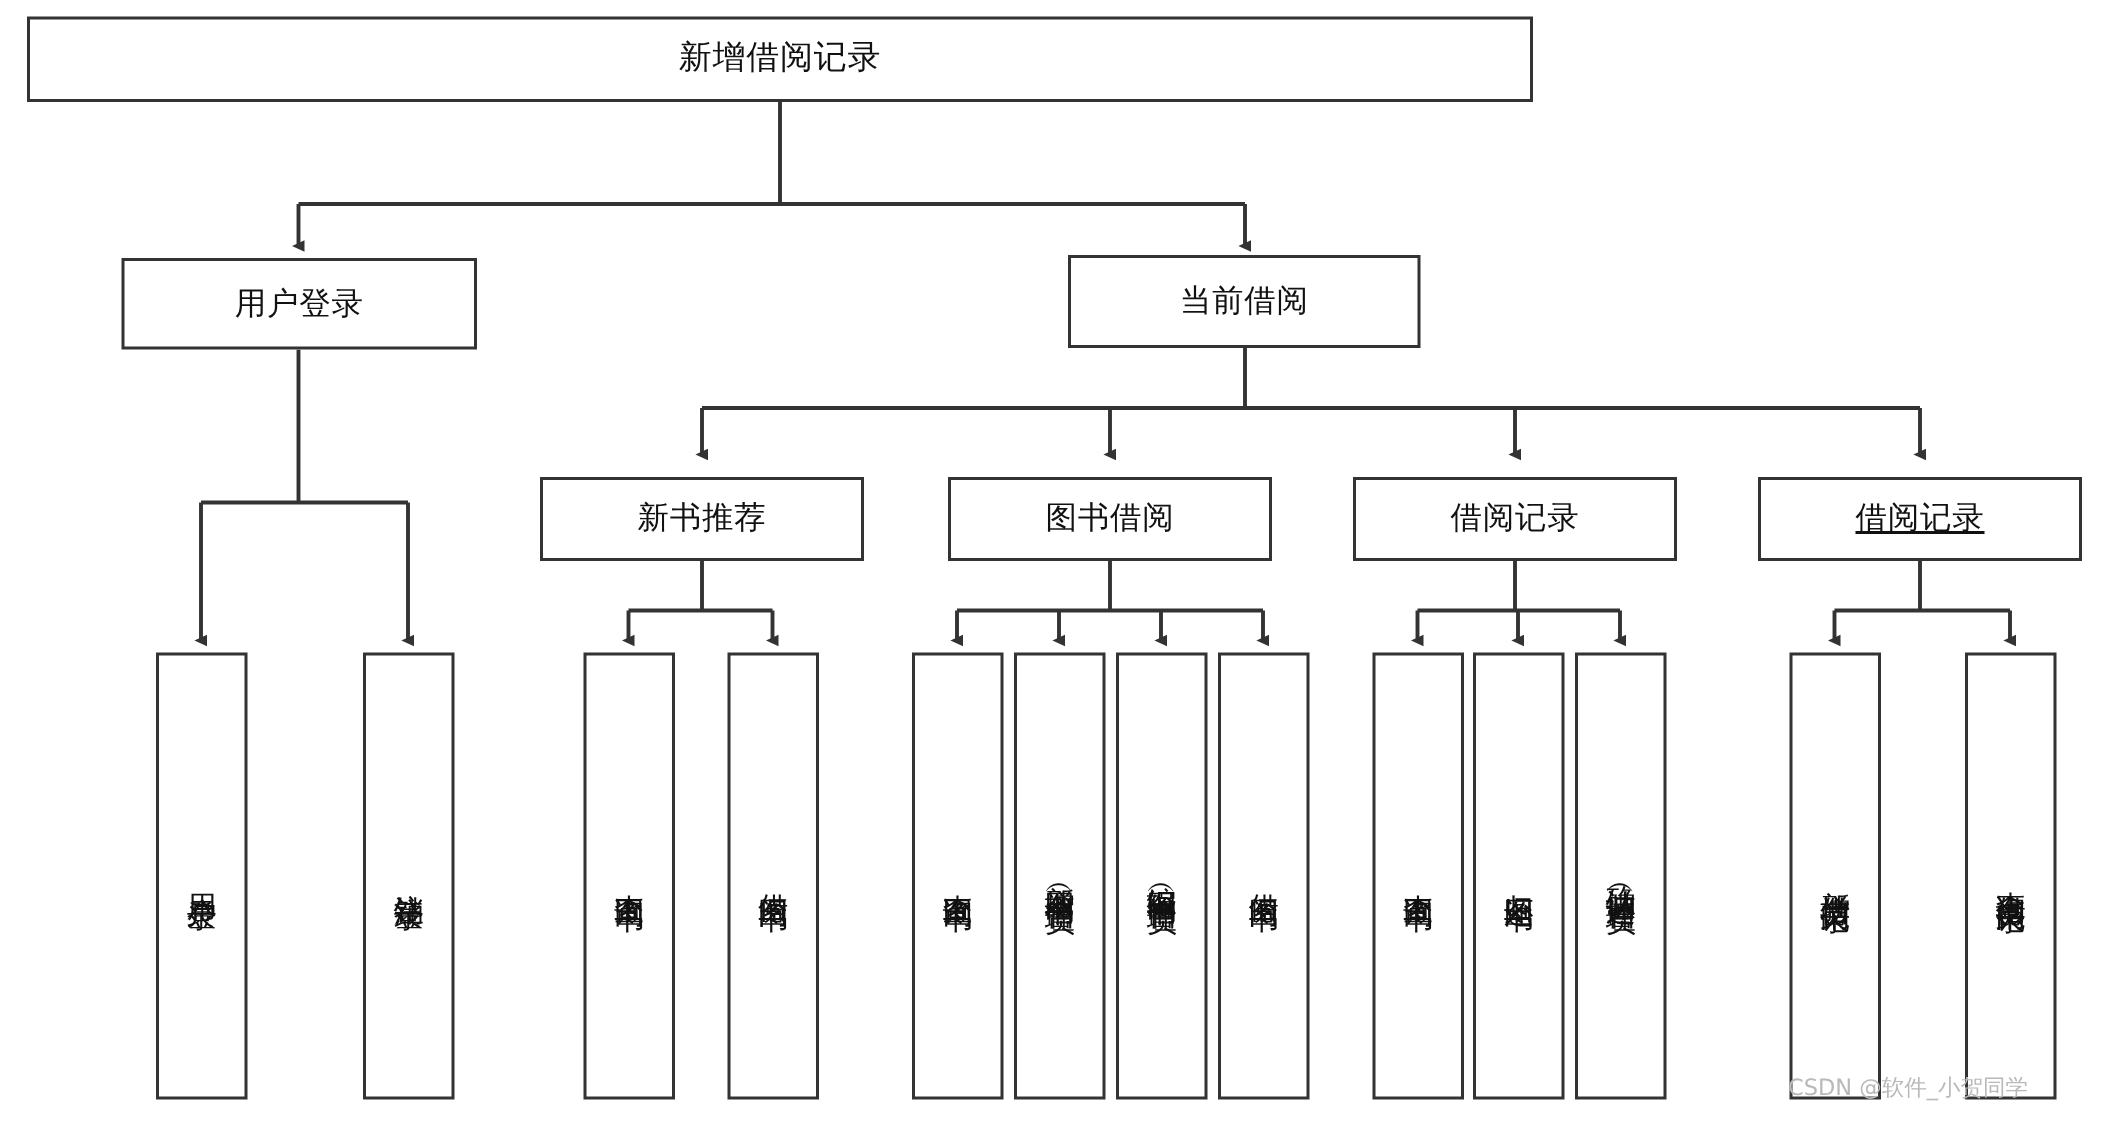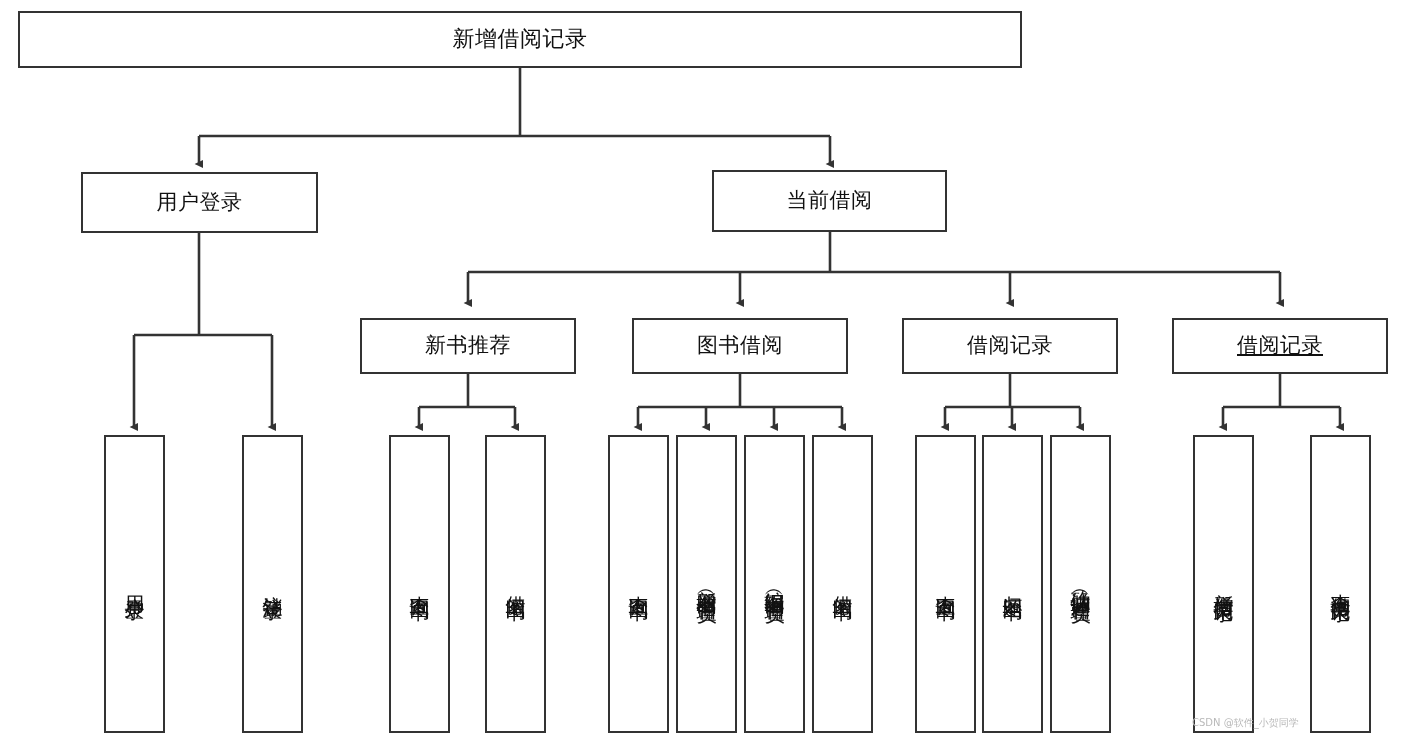--- a/index.html
+++ b/index.html
@@ -58,21 +58,21 @@
     display: block;
     white-space: nowrap;
   }
   .node.root {
     font-size: 22px;
   }
   #watermark {
     position: absolute;
     left: 1192px;
     top: 716px;
-    font-size: 10px;
+    font-size: 15px;
     color: #b9b9b9;
     white-space: nowrap;
     z-index: 3;
     font-family: "DejaVu Sans", "Liberation Sans", sans-serif;
   }
 </style>
 </head>
 <body>
 
 <div id="canvas">

